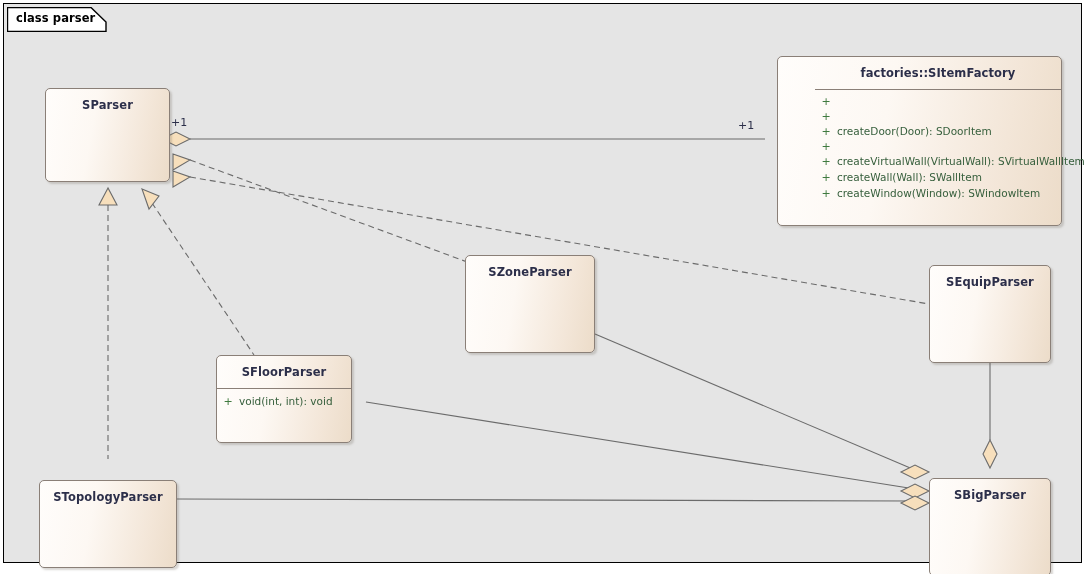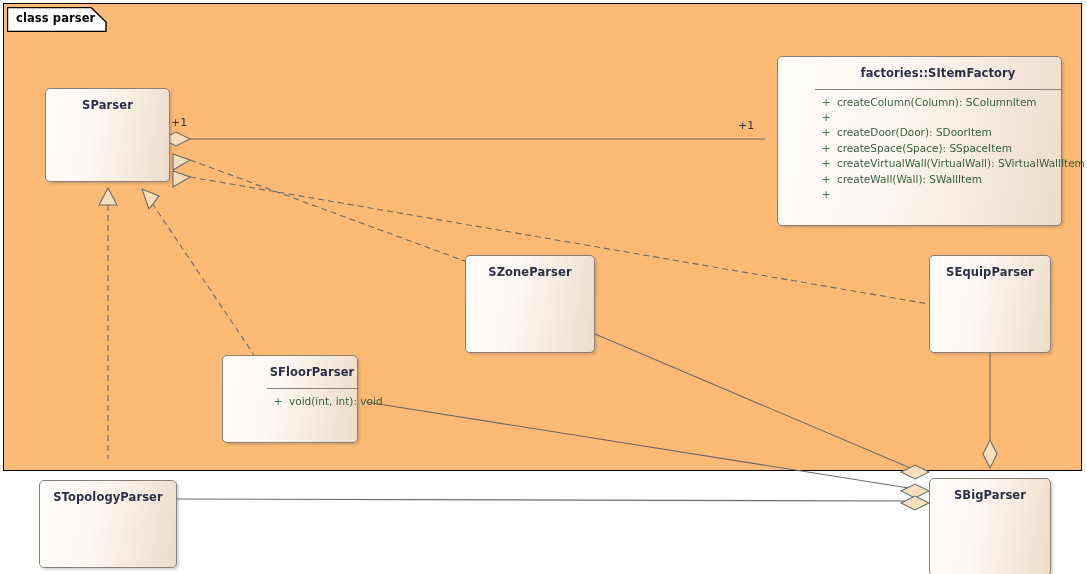--- a/index.html
+++ b/index.html
@@ -1,20 +1,20 @@
 <!DOCTYPE html>
 <html><head>
 <meta charset="utf-8">
 <style>
   html,body{margin:0;padding:0;background:#fff;}
   body{width:1087px;height:574px;position:relative;overflow:hidden;
        font-family:"DejaVu Sans","Liberation Sans",sans-serif;}
 
-  #frame{position:absolute;left:3px;top:3px;width:1079px;height:468px;
-         border:1.5px solid #000;box-sizing:border-box;background:#fdba74;}
+  #frame{position:absolute;left:3px;top:3px;width:1079px;height:560px;
+         border:1.5px solid #000;box-sizing:border-box;background:#e5e5e5;}
 
   #frame-tab{position:absolute;left:3px;top:3px;height:24px;
              box-sizing:border-box;background:#fff;z-index:5;}
   #frame-tab .tab-shape{position:absolute;left:0;top:0;}
   #frame-tab .tab-label{position:absolute;left:9px;top:4px;
         font-size:11.5px;font-weight:bold;color:#000;white-space:nowrap;
         letter-spacing:.1px;}
 
   .uml-class{position:absolute;box-sizing:border-box;
         border:1px solid #8a7f77;border-radius:5px;
@@ -109,56 +109,55 @@
   <div class="uml-class" style="left:41px;top:84px;width:125px;height:94px;">
     <div class="uml-name">SParser</div>
   </div>
 
   <div class="uml-class" style="left:773px;top:52px;width:285px;height:170px;padding-left:37px;">
     <div class="uml-name pkg">factories::SItemFactory</div>
     <div class="divider"></div>
     <div class="member-list">
       <div class="member">
         <span class="vis">+</span>
-        <span class="sig">createColumn(Column): SColumnItem</span>
       </div>
       <div class="member">
         <span class="vis">+</span>
       </div>
       <div class="member">
         <span class="vis">+</span>
         <span class="sig">createDoor(Door): SDoorItem</span>
       </div>
       <div class="member">
         <span class="vis">+</span>
-        <span class="sig">createSpace(Space): SSpaceItem</span>
       </div>
       <div class="member">
         <span class="vis">+</span>
         <span class="sig">createVirtualWall(VirtualWall): SVirtualWallItem</span>
       </div>
       <div class="member">
         <span class="vis">+</span>
         <span class="sig">createWall(Wall): SWallItem</span>
       </div>
       <div class="member">
         <span class="vis">+</span>
+        <span class="sig">createWindow(Window): SWindowItem</span>
       </div>
     </div>
   </div>
 
   <div class="uml-class" style="left:461px;top:251px;width:130px;height:98px;">
     <div class="uml-name">SZoneParser</div>
   </div>
 
-  <div class="uml-class" style="left:925px;top:251px;width:122px;height:98px;">
+  <div class="uml-class" style="left:925px;top:261px;width:122px;height:98px;">
     <div class="uml-name">SEquipParser</div>
   </div>
 
-  <div class="uml-class" style="left:218px;top:351px;width:136px;height:88px;padding-left:44px;">
+  <div class="uml-class" style="left:212px;top:351px;width:136px;height:88px;">
     <div class="uml-name">SFloorParser</div>
     <div class="divider"></div>
     <div class="member-list">
       <div class="member">
         <span class="vis">+</span>
         <span class="sig">void(int, int): void</span>
       </div>
     </div>
   </div>
 

